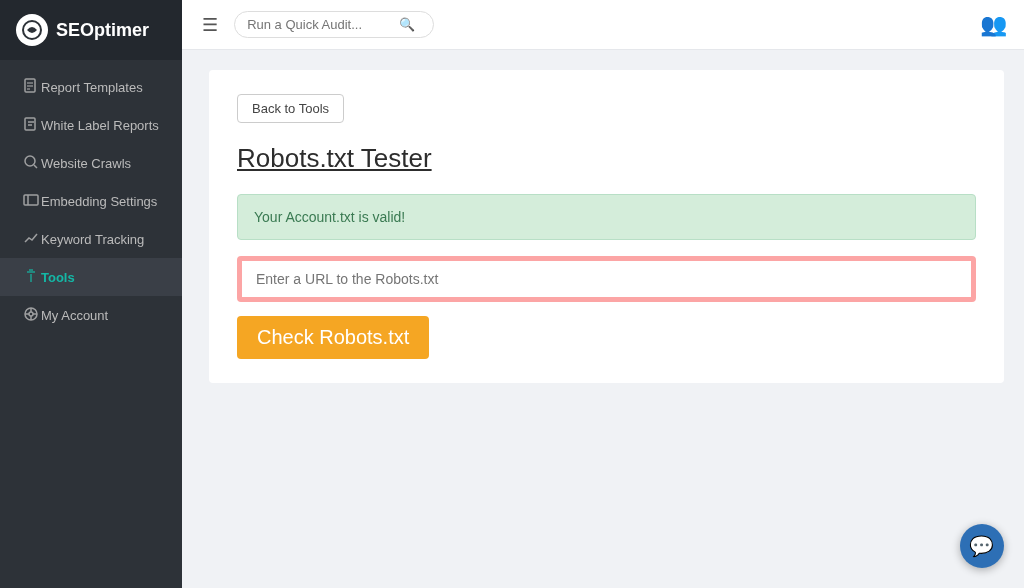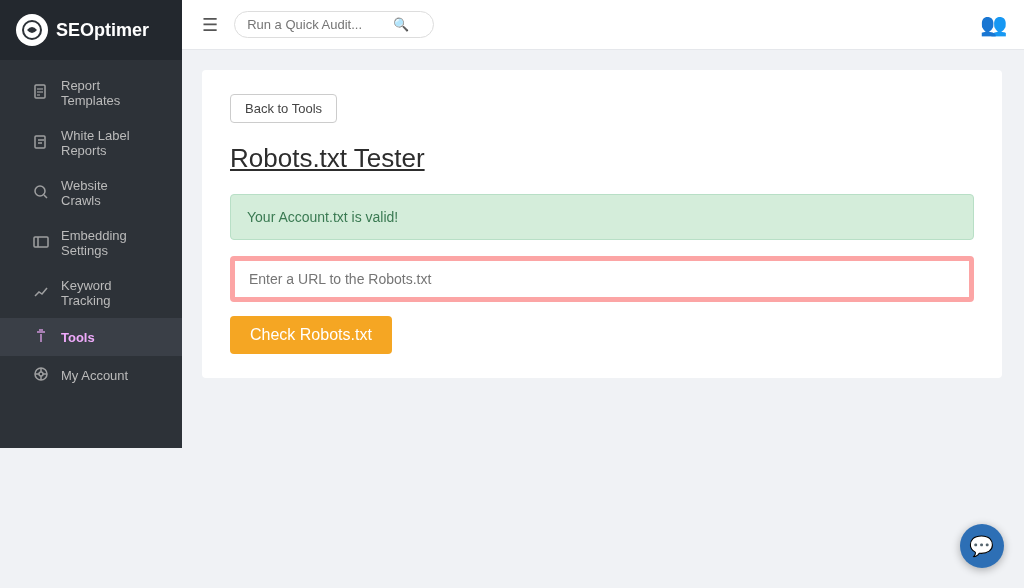--- a/index.html
+++ b/index.html
@@ -6,21 +6,21 @@
     body { font-family: -apple-system, BlinkMacSystemFont, 'Segoe UI', sans-serif; display: flex; height: 588px; overflow: hidden; background: #f0f2f5; }
 
     
     .sidebar {
       width: 182px;
       background: #2d3238;
       color: #ccc;
       display: flex;
       flex-direction: column;
       flex-shrink: 0;
-      height: 448px;
+      height: 588px;
       overflow-y: auto;
     }
     .sidebar-logo {
       display: flex;
       align-items: center;
       padding: 14px 16px;
       background: #23282e;
       color: #fff;
       font-size: 18px;
       font-weight: 700;
@@ -30,29 +30,29 @@
     .logo-icon {
       width: 32px; height: 32px;
       background: #fff;
       border-radius: 50%;
       display: flex; align-items: center; justify-content: center;
       font-size: 14px; color: #2d3238; font-weight: 900;
       flex-shrink: 0;
     }
     .sidebar-nav { display: flex; flex-direction: column; padding: 8px 0; }
     .nav-item {
-      display: flex; align-items: center; gap: 10px;
-      padding: 10px 33px;
+      display: flex; align-items: center; 
+      padding: 10px 23px;
       color: #bbb;
       font-size: 13px;
       cursor: pointer;
       text-decoration: none;
       transition: background 0.15s;
     }
-    .nav-item.active { background: #3a3f47; color: #f0abfc; font-weight: 600; }
+    .nav-item.active { background: #3a3f47; color: #14b8a6; font-weight: 600; }
     .nav-icon { width: 18px; height: 18px; flex-shrink: 0; opacity: 0.8; }
 
     
     .main-area {
       flex: 1;
       display: flex;
       flex-direction: column;
       height: 588px;
       overflow: hidden;
     }
@@ -63,21 +63,21 @@
       padding: 0 16px;
       height: 50px;
       border-bottom: 1px solid #e5e7eb;
       gap: 12px;
       flex-shrink: 0;
     }
     .hamburger { cursor: pointer; color: #555; font-size: 18px; padding: 4px; }
     .search-bar {
       display: flex; align-items: center;
       border: 1px solid #ddd; border-radius: 20px;
-      padding: 5px 12px; gap: 6px;
+      padding: 5px 12px; gap: 12px;
       background: #fff; width: 200px;
     }
     .search-input {
       border: none; outline: none; font-size: 13px; color: #888;
       background: transparent; width: 140px;
     }
     .search-icon { color: #aaa; font-size: 13px; }
     .topbar-right { margin-left: auto; }
     .users-icon { font-size: 22px; color: #4a90d9; cursor: pointer; }
 
@@ -86,20 +86,21 @@
       flex: 1;
       overflow-y: auto;
       padding: 20px;
       background: #f0f2f5;
     }
     .card {
       background: #fff;
       border-radius: 4px;
       padding: 24px 28px;
       max-width: 800px;
+      margin-left: 7px;
     }
     .back-btn {
       display: inline-block;
       padding: 6px 14px;
       border: 1px solid #ccc;
       border-radius: 4px;
       font-size: 13px;
       color: #444;
       cursor: pointer;
       background: #fff;
@@ -130,21 +131,21 @@
       color: #555;
       outline: none;
       margin-bottom: 14px;
     }
     .check-btn {
       background: #f5a623;
       color: #fff;
       border: none;
       border-radius: 4px;
       padding: 10px 20px;
-      font-size: 16px;
+      font-size: 20px;
       cursor: pointer;
       font-weight: 500;
     }
 
     
     .chat-bubble {
       position: fixed;
       bottom: 20px; right: 20px;
       width: 44px; height: 44px;
       background: #2d6fb5;

